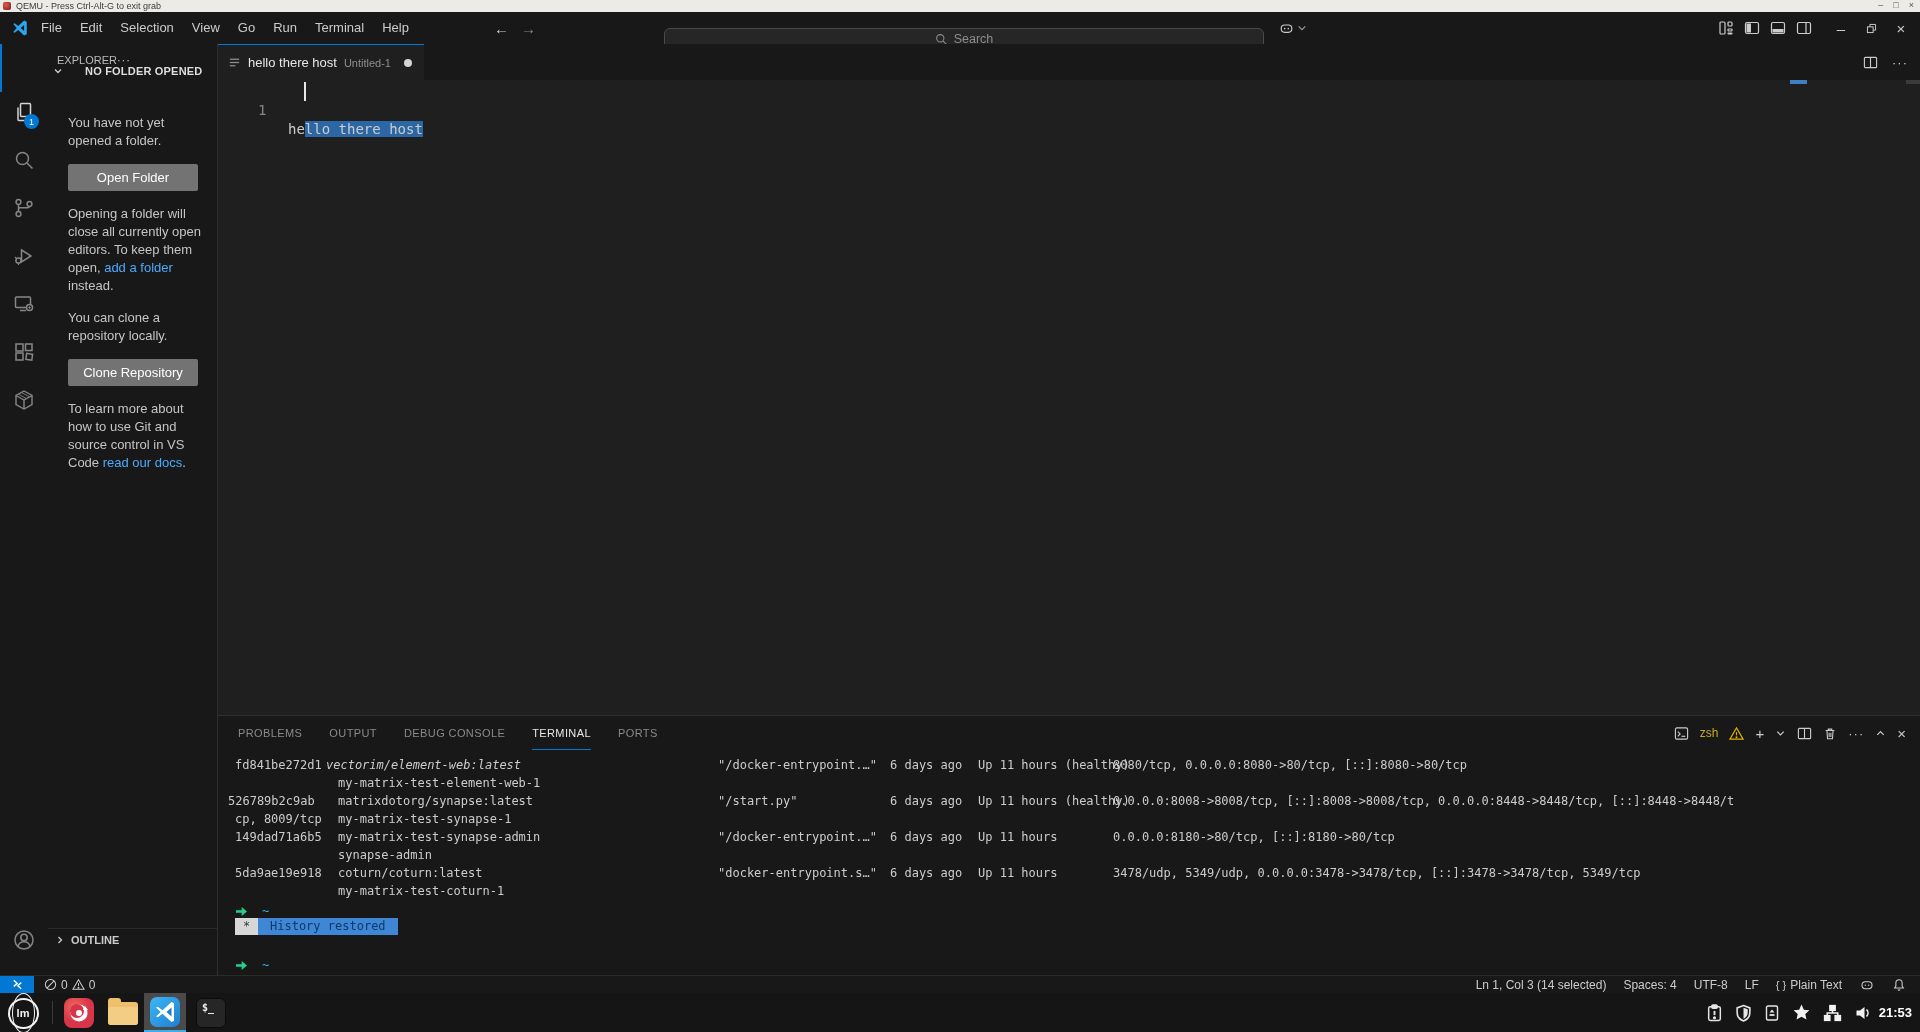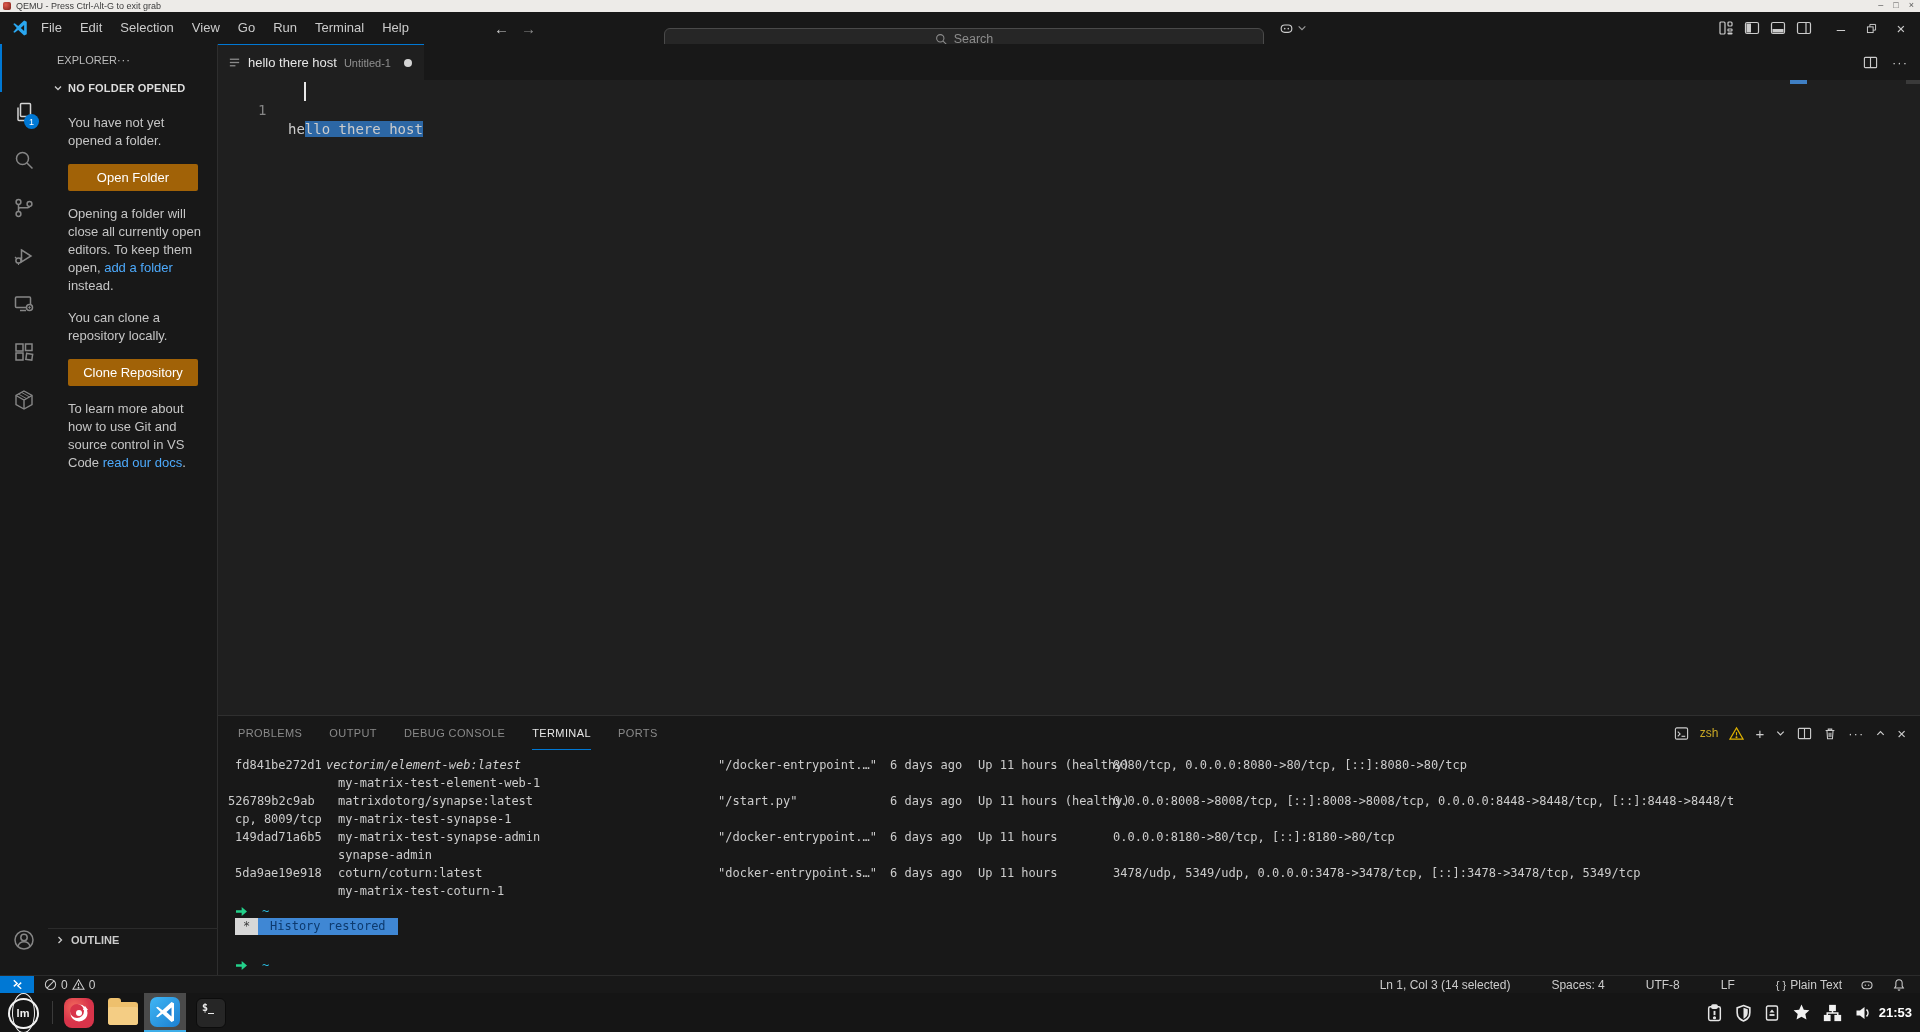--- a/index.html
+++ b/index.html
@@ -38,25 +38,25 @@
   .active-indicator { left:0; top:0; width:2px; height:48px; background:#0078d4; }
   .ab-item { left:0; width:48px; height:48px; display:flex; align-items:center; justify-content:center; }
   .badge { position:absolute; left:24px; top:26px; width:15px; height:15px; border-radius:50%;
     background:#0078d4; color:#fff; font-size:9px; display:flex; align-items:center; justify-content:center; }
 
   
   .sidebar { left:48px; top:44px; width:170px; height:931px; background:#181818; color:#cccccc;
     border-right:1px solid #2e2e2e; }
   .sb-header { left:9px; top:10px; width:152px; display:flex; justify-content:flex-start; align-items:center;
     font-size:11px; color:#bbbbbb; }
-  .sb-section { left:4px; top:38px; display:flex; align-items:center; gap:4px; font-size:11px;
+  .sb-section { left:4px; top:21px; display:flex; align-items:center; gap:21px; font-size:11px;
     font-weight:bold; color:#dddddd; letter-spacing:.2px; }
   .sb-body { left:20px; top:70px; width:143px; font-size:13px; line-height:18px; color:#c5c5c5; }
   .sb-body p { margin-bottom:14px; }
-  .sb-btn { display:block; width:130px; height:27px; margin:0 0 14px 0; background:#a16207; color:#ffffff;
+  .sb-btn { display:block; width:130px; height:27px; margin:0 0 14px 0; background:#737373; color:#ffffff;
     border:none; border-radius:2px; font-size:13px; font-family:"Liberation Sans",sans-serif; text-align:center; line-height:27px; }
   .sb-link { color:#4daafc; }
   .sb-bottom-row { left:0; width:170px; height:23px; border-top:1px solid #2b2b2b; display:flex;
     align-items:center; gap:5px; padding-left:6px; font-size:11px; font-weight:bold; color:#cccccc; }
 
   
   .tabbar { left:218px; top:44px; width:1702px; height:36px; background:#181818; }
   .tab { left:0; top:0; height:36px; background:#1f1f1f; border-top:1.5px solid #0078d4;
     display:flex; align-items:center; padding:0 12px 0 10px; gap:7px; }
   .tab-label { font-size:13px; color:#e7e7e7; }
@@ -98,21 +98,21 @@
   .history-badge { background:#d7d7d7; color:#3c3c3c; width:23px; text-align:center; }
   .history-msg { background:#3f87d4; color:#0d3a6e; padding:0 12px; }
 
   
   .statusbar { left:0; top:975px; width:1920px; height:18px; background:#181818; border-top:1px solid #2b2b2b;
     color:#cccccc; font-size:12px; }
   .remote-btn { left:0; top:0; width:34px; height:17px; background:#0078d4; display:flex;
     align-items:center; justify-content:center; }
   .problems-group { left:44px; top:0; height:17px; display:flex; align-items:center; gap:4px; }
   .status-right { right:14px; top:0; height:17px; display:flex; align-items:center; gap:17px; }
-  .status-item { display:flex; align-items:center; gap:4px;margin-left:24px; }
+  .status-item { display:flex; align-items:center; gap:4px; }
 
   
   .taskbar { left:0; top:993px; width:1920px; height:39px; background:#151515; }
   .mint-btn { left:6px; top:3px; width:34px; height:34px; display:flex; align-items:center; justify-content:center; }
   .mint-ring { width:31px; height:31px; border:2px solid #f2f2f2; border-radius:50%; display:flex;
     align-items:center; justify-content:center; }
   .mint-inner { width:23px; height:40px; border:1.5px solid #f2f2f2; border-radius:50%; color:#f2f2f2;
     font-size:11px; font-weight:bold; display:flex; align-items:center; justify-content:center; }
   .tb-sep { left:52px; top:8px; width:1px; height:23px; background:#3a3a3a; }
   .tb-icon { top:3px; width:34px; height:34px; display:flex; align-items:center; justify-content:center; }

